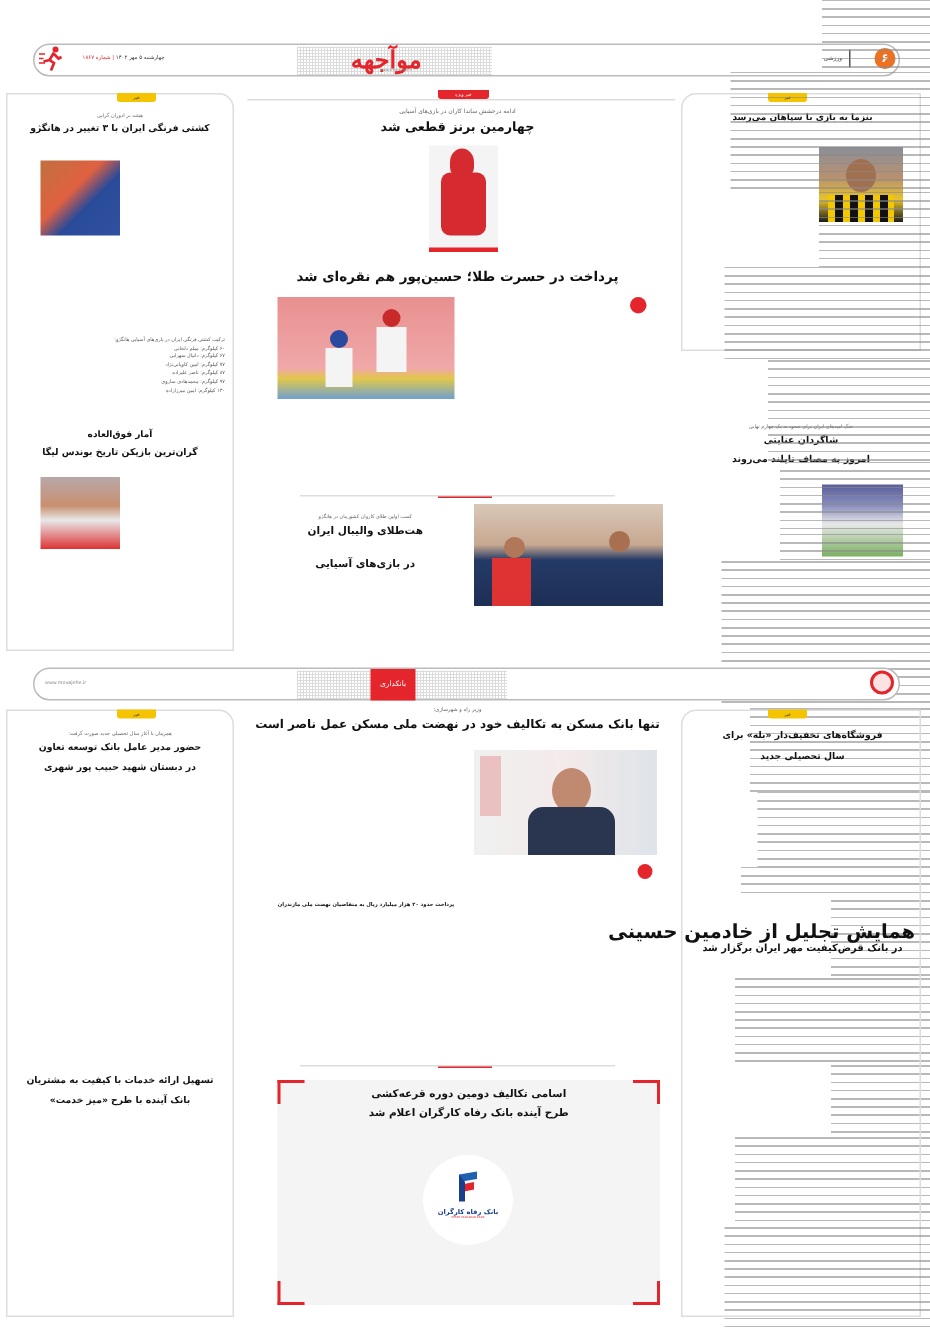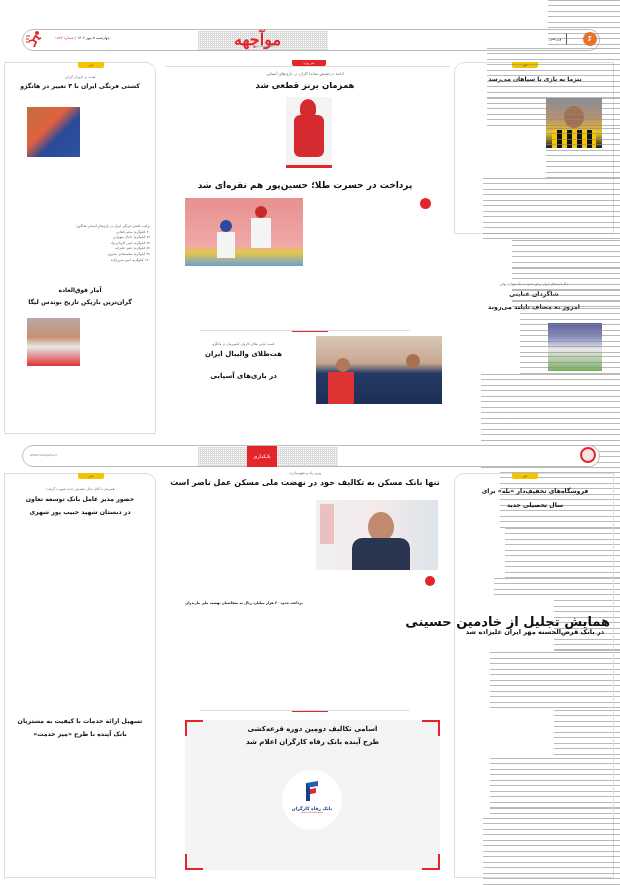--- a/index.html
+++ b/index.html
@@ -59,21 +59,21 @@
 <div class="kick" style="top:282px;left:460px;width:148px;font-size:3.4px">جنگ امیدهای ایران برای صعود به یک چهارم نهایی</div>
 <div class="head" style="top:290px;left:460px;width:148px;font-size:6.3px">شاگردان عنایتی</div>
 <div class="head" style="top:303px;left:460px;width:148px;font-size:6.3px">امروز به مصاف تایلند می‌روند</div>
 <div class="photo" style="top:323px;left:548px;width:54px;height:48px;background:linear-gradient(180deg,#5b5f9a 0%,#8a8fc0 30%,#e8e8e8 55%,#7ab060 100%)"></div>
 <div class="txt lines" style="top:322px;left:470px;width:74px;height:50px"></div>
 <div class="txt lines" style="top:374px;left:466px;width:137px;height:62px"></div>
 
 <div class="tag tagred" style="top:60px;left:292px;width:34px">خبر ویژه</div>
 <div class="sep" style="top:66px;left:165px;width:285px"></div>
 <div class="kick" style="top:71px;left:160px;width:290px">ادامه درخشش ساندا کاران در بازی‌های آسیایی</div>
-<div class="head" style="top:80px;left:160px;width:290px;font-size:8.5px">همزمان برنز قطعی شد</div>
+<div class="head" style="top:80px;left:160px;width:290px;font-size:8.5px">چهارمین برنز قطعی شد</div>
 <div class="photo" style="top:97px;left:286px;width:46px;height:71px;background:#f4f4f4">
   <div style="position:absolute;top:2px;left:14px;width:16px;height:18px;border-radius:50% 50% 30% 30%;background:#d52b30"></div>
   <div style="position:absolute;top:18px;left:8px;width:30px;height:42px;background:#d52b30;border-radius:6px"></div>
   <div style="position:absolute;bottom:0;left:0;width:46px;height:3px;background:#e4252b"></div>
 </div>
 <div class="txt lines" style="top:99px;left:336px;width:108px;height:68px"></div>
 <div class="txt lines" style="top:99px;left:182px;width:100px;height:48px"></div>
 
 <div class="head" style="top:180px;left:160px;width:290px;font-size:9px">پرداخت در حسرت طلا؛ حسین‌پور هم نقره‌ای شد</div>
 <div class="photo" style="top:198px;left:185px;width:118px;height:68px;background:linear-gradient(180deg,#e89090 0%,#f0a8a8 70%,#e2c84a 80%,#6fa0d0 100%)">
@@ -130,21 +130,21 @@
 </div>
 <div class="abs" style="top:453px;left:30px;font-size:3.2px;color:#888;direction:ltr">www.movajehe.ir</div>
 <div class="abs" style="top:447px;left:580px;width:16px;height:16px;border-radius:50%;border:2px solid #e4252b;background:#fbe3e3"></div>
 
 <div class="box" style="top:473px;left:454px;width:160px;height:405px"></div>
 <div class="tag" style="top:473px;left:512px;width:26px">خبر</div>
 <div class="head" style="top:487px;left:460px;width:150px;font-size:6.2px">فروشگاه‌های تخفیف‌دار «بله» برای</div>
 <div class="head" style="top:501px;left:460px;width:150px;font-size:6.2px">سال تحصیلی جدید</div>
 <div class="txt lines" style="top:523px;left:466px;width:137px;height:83px"></div>
 <div class="head" style="top:614px;left:460px;width:150px;font-size:13px">همایش تجلیل از خادمین حسینی</div>
-<div class="head" style="top:628px;left:460px;width:150px;font-size:6.6px">در بانک قرض‌الحسنه مهر ایران علیزاده شد</div>
+<div class="head" style="top:628px;left:460px;width:150px;font-size:6.6px">در بانک قرض‌کیفیت مهر ایران برگزار شد</div>
 
 <div class="kick" style="top:471px;left:160px;width:290px;font-size:3.5px">وزیر راه و شهرسازی:</div>
 <div class="head" style="top:478px;left:160px;width:290px;font-size:8px">تنها بانک مسکن به تکالیف خود در نهضت ملی مسکن عمل ناصر است</div>
 <div class="photo" style="top:500px;left:316px;width:122px;height:70px;background:linear-gradient(90deg,#f0f0f0 0%,#f4eaea 50%,#dde4ea 100%)">
   <div style="position:absolute;top:4px;left:4px;width:14px;height:40px;background:#e8a0a0;opacity:.6"></div>
   <div style="position:absolute;top:12px;left:52px;width:26px;height:30px;border-radius:50%;background:#c08a70"></div>
   <div style="position:absolute;top:38px;left:36px;width:58px;height:32px;background:#2a3550;border-radius:10px 10px 0 0"></div>
 </div>
 <div class="abs" style="top:576px;left:425px;width:10px;height:10px;border-radius:50%;background:#e4252b"></div>
 

